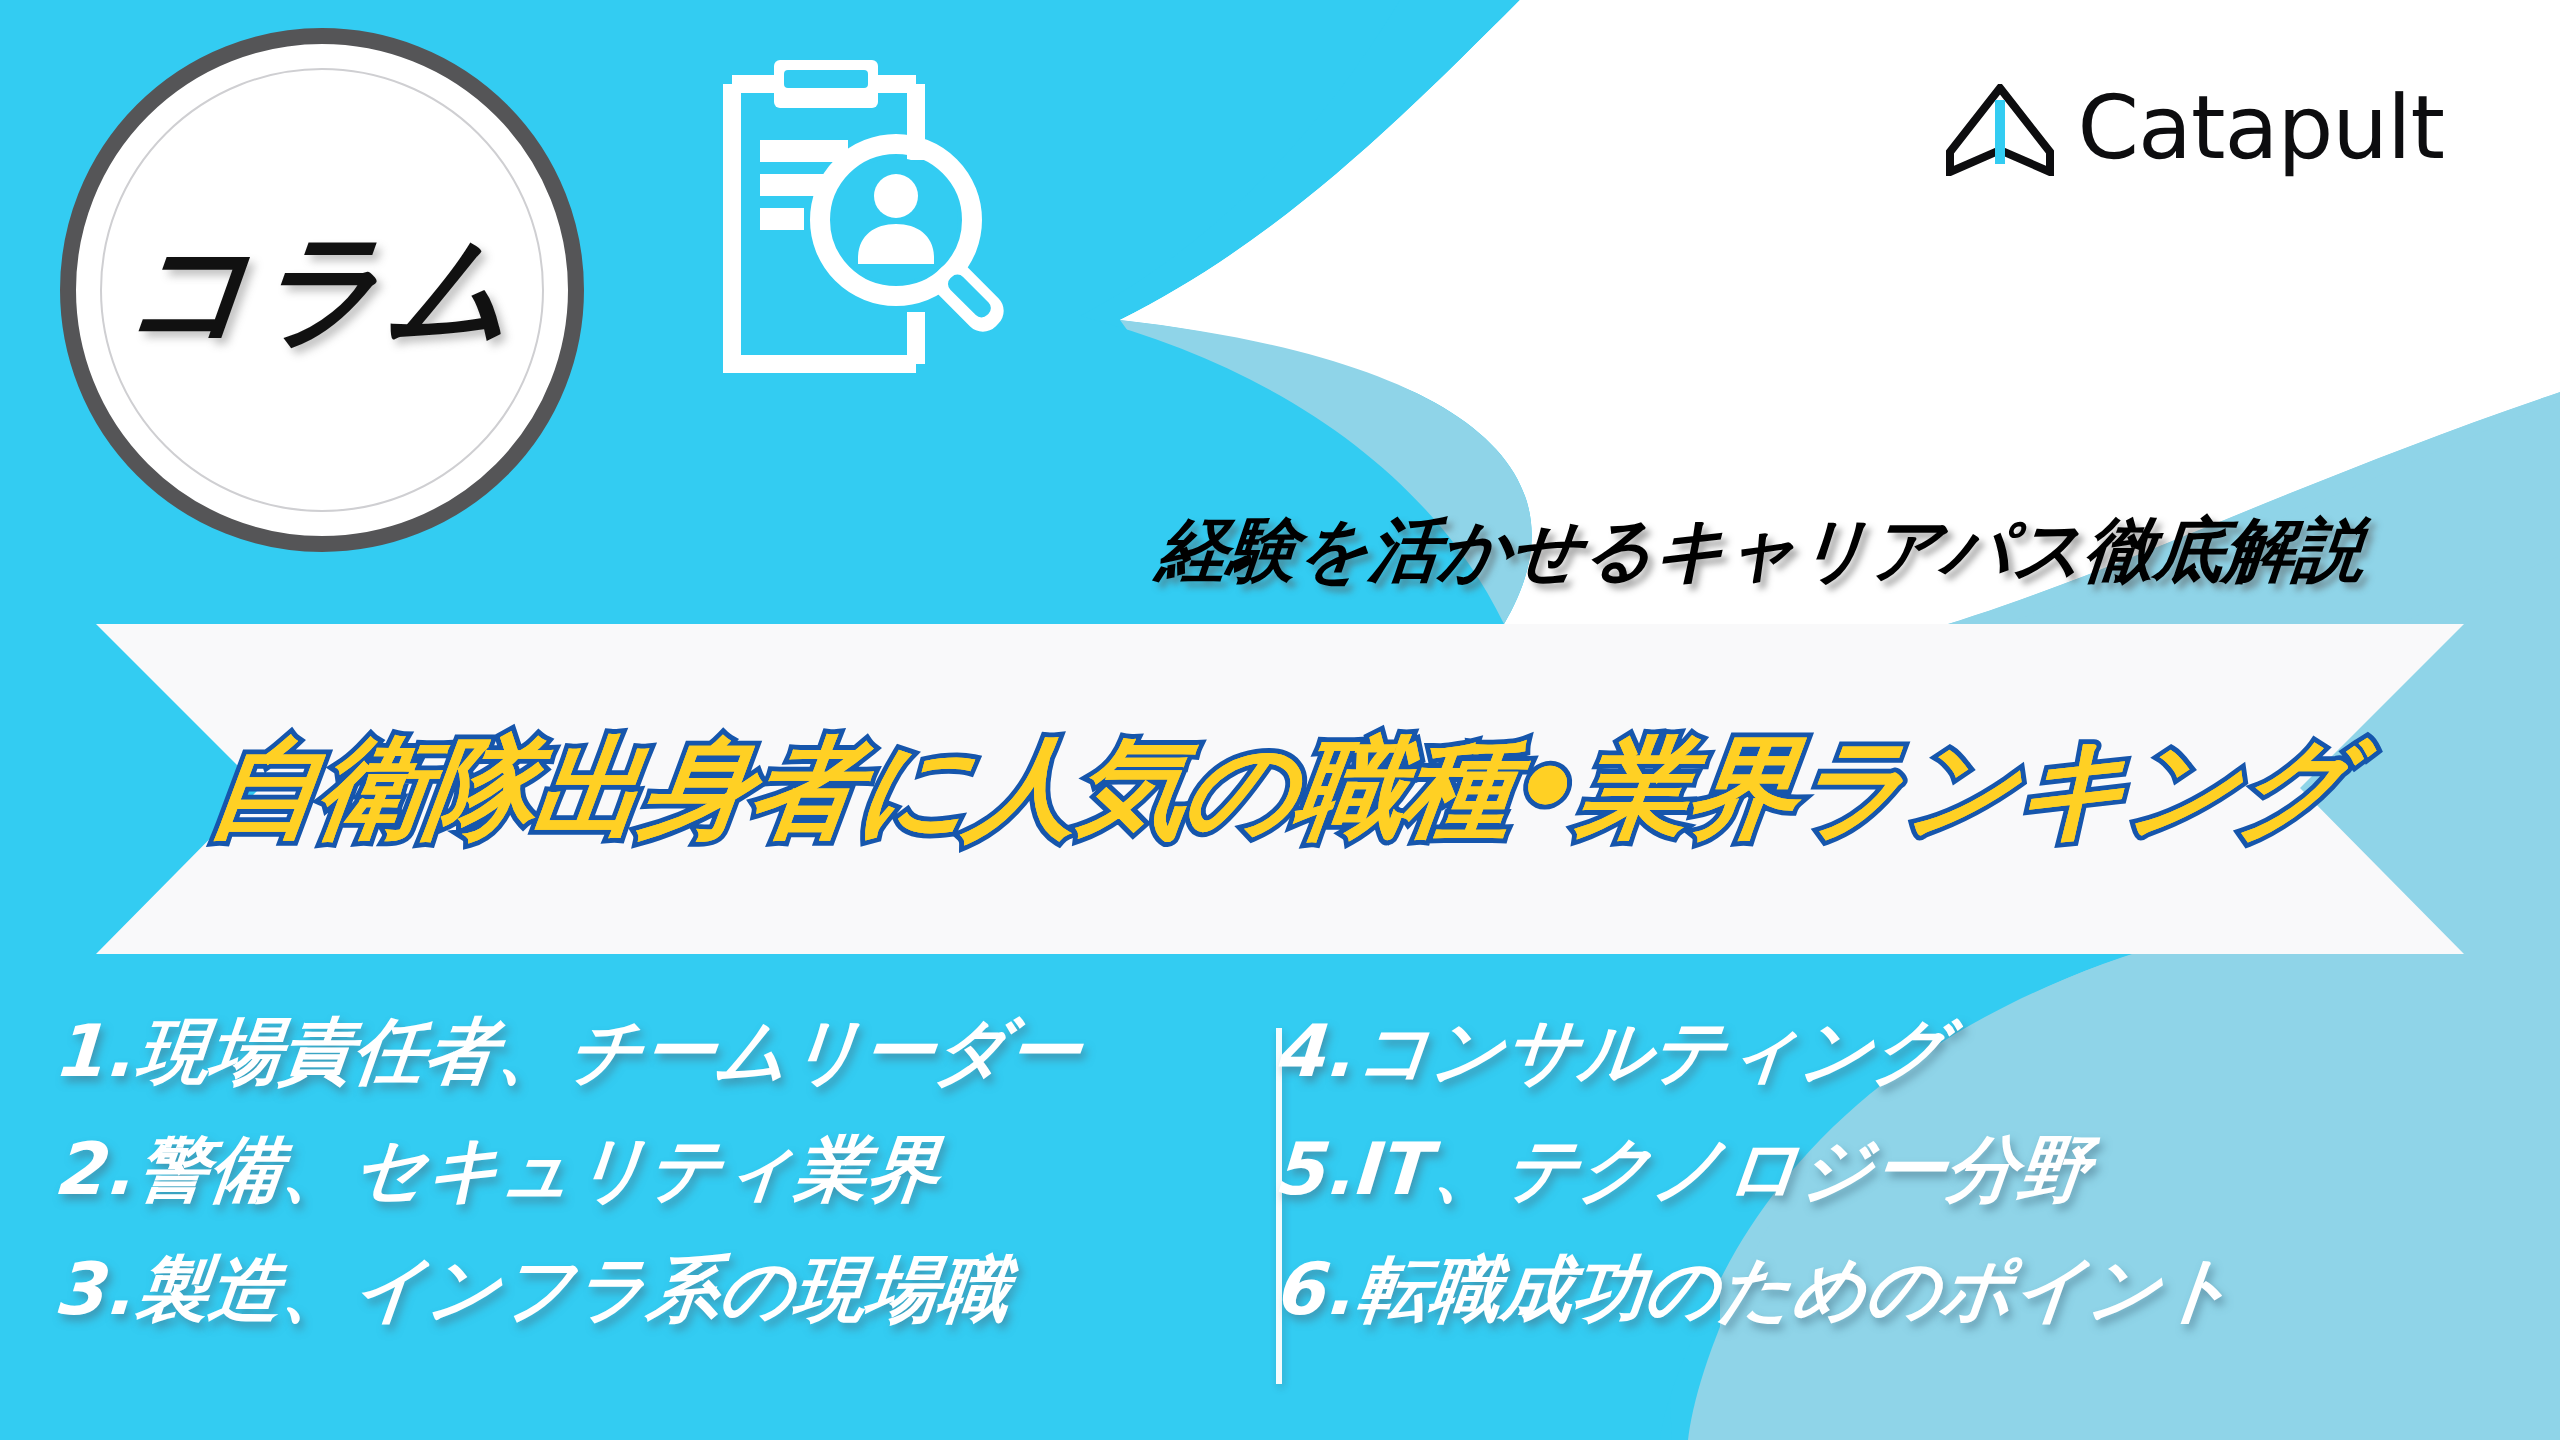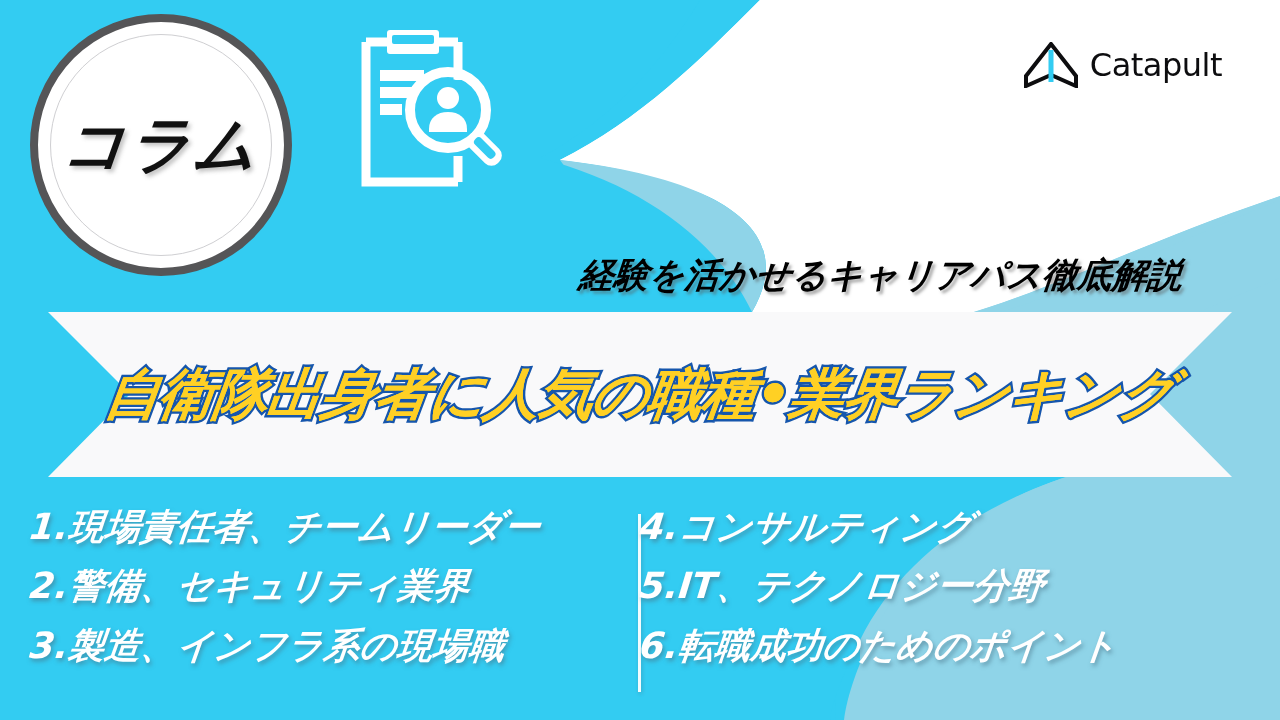--- a/index.html
+++ b/index.html
@@ -62,21 +62,21 @@
   
   .brand {
     position:absolute;
     right:58px; top:42px;
     display:flex; align-items:center; gap:12px;
     z-index:7;
   }
   .brand-mark { width:54px; height:46px; display:block; }
   .brand-name {
     font-family:"DejaVu Sans", sans-serif;
-    font-size:32px;
+    font-size:44px;
     font-weight:500;
     color:#0d0d0f;
     letter-spacing:-0.5px;
     line-height:1;
   }
 
   
   .subtitle {
     position:absolute;
     right:98px; top:252px;

